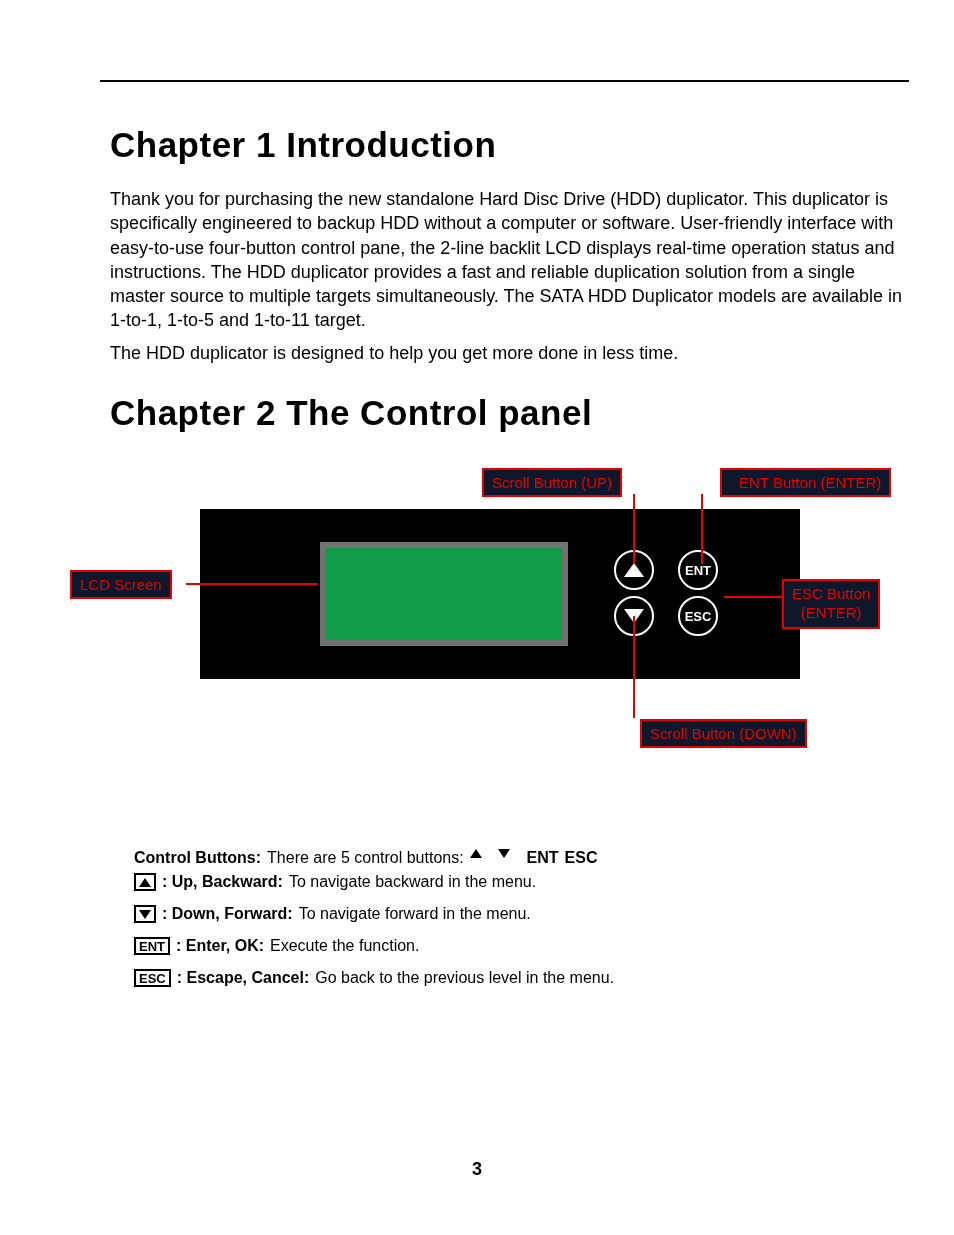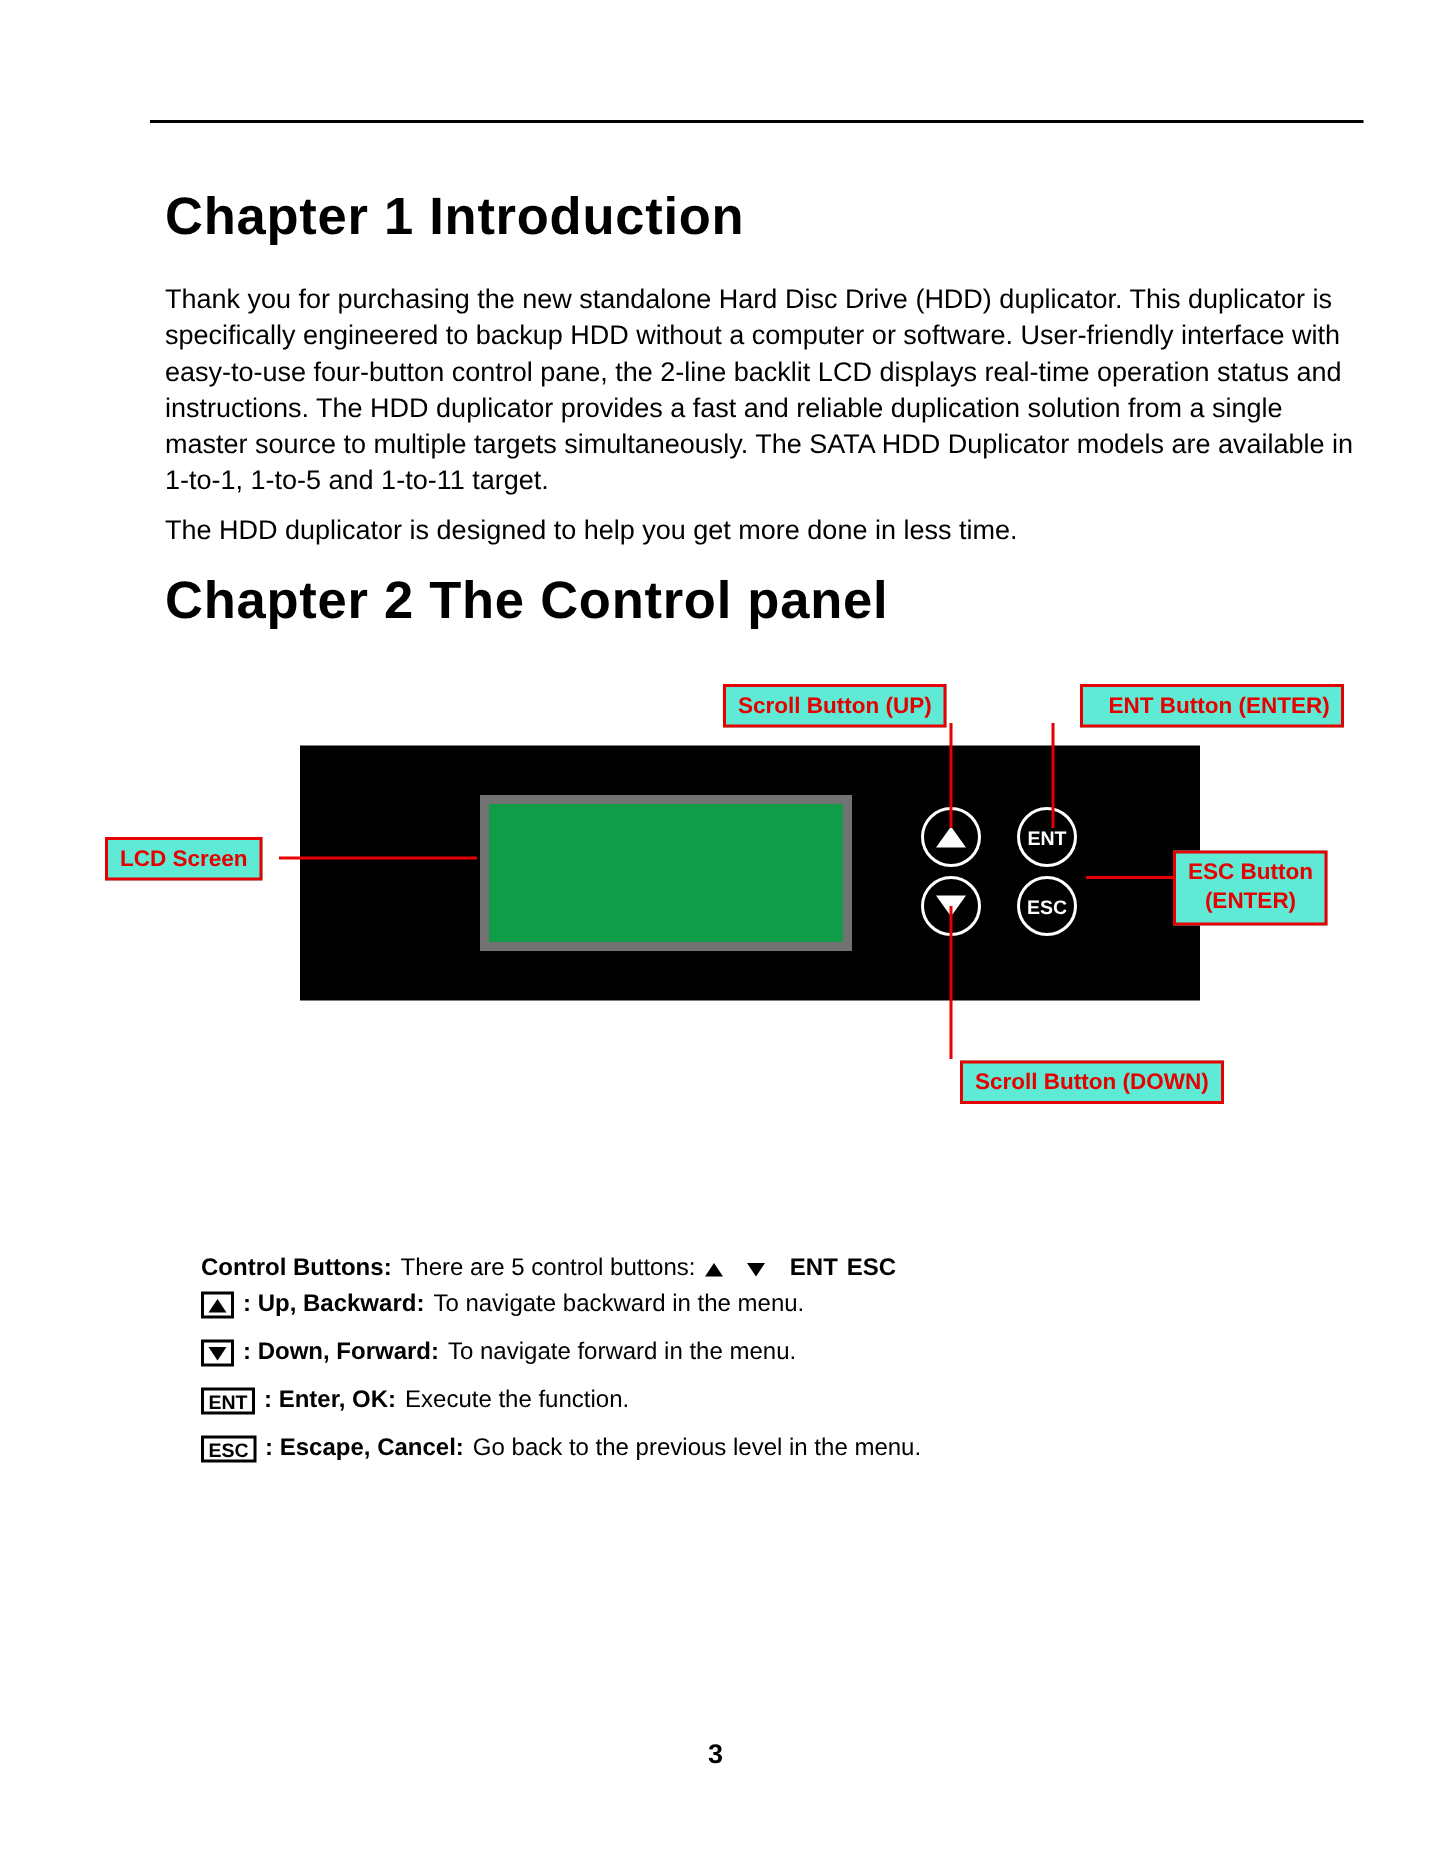--- a/index.html
+++ b/index.html
@@ -26,21 +26,21 @@
       right: 45px;
     }
     h1 {
       font-size: 35px;
       font-weight: bold;
       margin-bottom: 22px;
       margin-top: 10px;
       letter-spacing: 0.5px;
     }
     .ch2-heading {
-      margin-top: 16px;
+      margin-top: 28px;
       margin-bottom: 28px;
     }
     p {
       font-size: 18px;
       line-height: 1.35;
       margin-bottom: 8px;
     }
     .subheading {
       font-size: 18px;
       font-weight: bold;
@@ -99,24 +99,24 @@
     .tri-down {
       width: 0; height: 0;
       border-left: 10px solid transparent;
       border-right: 10px solid transparent;
       border-top: 14px solid #fff;
     }
 
     .callout {
       position: absolute;
       border: 2px solid #e60000;
-      background: #5eead4;
+      background: #0f172a;
       color: #e60000;
       font-size: 15px;
-      font-weight: bold;
+      font-weight: normal;
       padding: 4px 8px;
       white-space: nowrap;
       text-align: center;
     }
     .co-lcd { left: -40px; top: 109px; }
     .co-up { left: 372px; top: 7px; }
     .co-ent { left: 610px; top: 7px; padding-left: 17px; }
     .co-esc { left: 672px; top: 118px; line-height:1.25; }
     .co-down { left: 530px; top: 258px; }
 
@@ -132,21 +132,21 @@
 
     
     .legend {
       margin-top: 68px;
       margin-left: 24px;
       font-size: 16px;
     }
     .legend-row {
       margin-bottom: 14px;
       display: flex;
-      align-items: center;
+      align-items: flex-start;
       gap: 6px;
       flex-wrap: wrap;
     }
     .legend-intro {
       margin-bottom: 6px;
     }
     .small-box {
       display: inline-flex;
       border: 2px solid #000;
       padding: 1px 3px;

